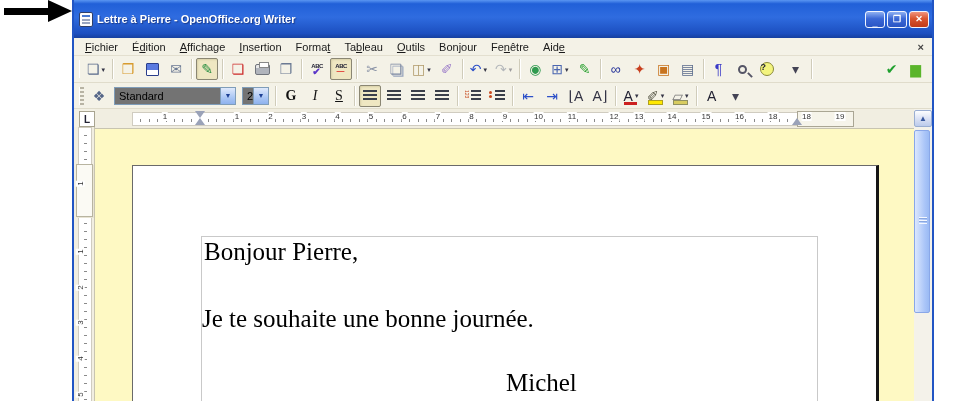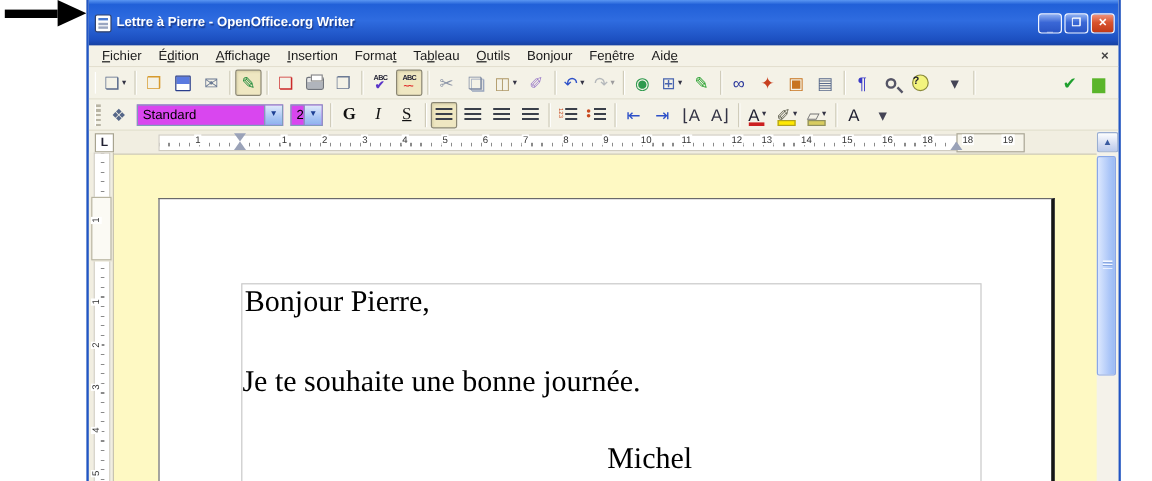--- a/index.html
+++ b/index.html
@@ -91,21 +91,21 @@
   .g-italic { font-family:"Liberation Serif",serif; font-style:italic; font-size:14px; }
   .g-under { font-family:"Liberation Serif",serif; text-decoration:underline; font-size:14px; }
   .barred { position:relative; }
   .barred::after { content:""; position:absolute; left:3px; bottom:1px; width:13px; height:3px; }
   .bar-red::after { background:#cc2020; }
   .bar-yellow::after { background:#ffe800; border:1px solid #b0a020; }
   .bar-olive::after { background:#d8cc60; border:1px solid #909060; }
   .fontname { font-size:12px; font-weight:bold; }
 
   
-  .combo { height:18px; background:#d946ef; border:1px solid #7f9db9; display:flex;
+  .combo { height:18px; background:#737373; border:1px solid #7f9db9; display:flex;
            align-items:center; margin:0 3px; font-size:11px; }
   .combo .val { flex:1; padding:0 4px; white-space:nowrap; overflow:hidden; }
   .combo .cbtn { width:15px; height:16px; border-left:1px solid #7f9db9;
                  background:linear-gradient(180deg,#dfe9fb,#aac6f4 60%,#8eb2ee);
                  color:#1c3f94; font-size:7px; display:flex; align-items:center; justify-content:center; }
 
   
   .mainarea { display:flex; height:308px; }
   .col1 { width:21px; display:flex; flex-direction:column; }
   .col2 { flex:1; display:flex; flex-direction:column; }

